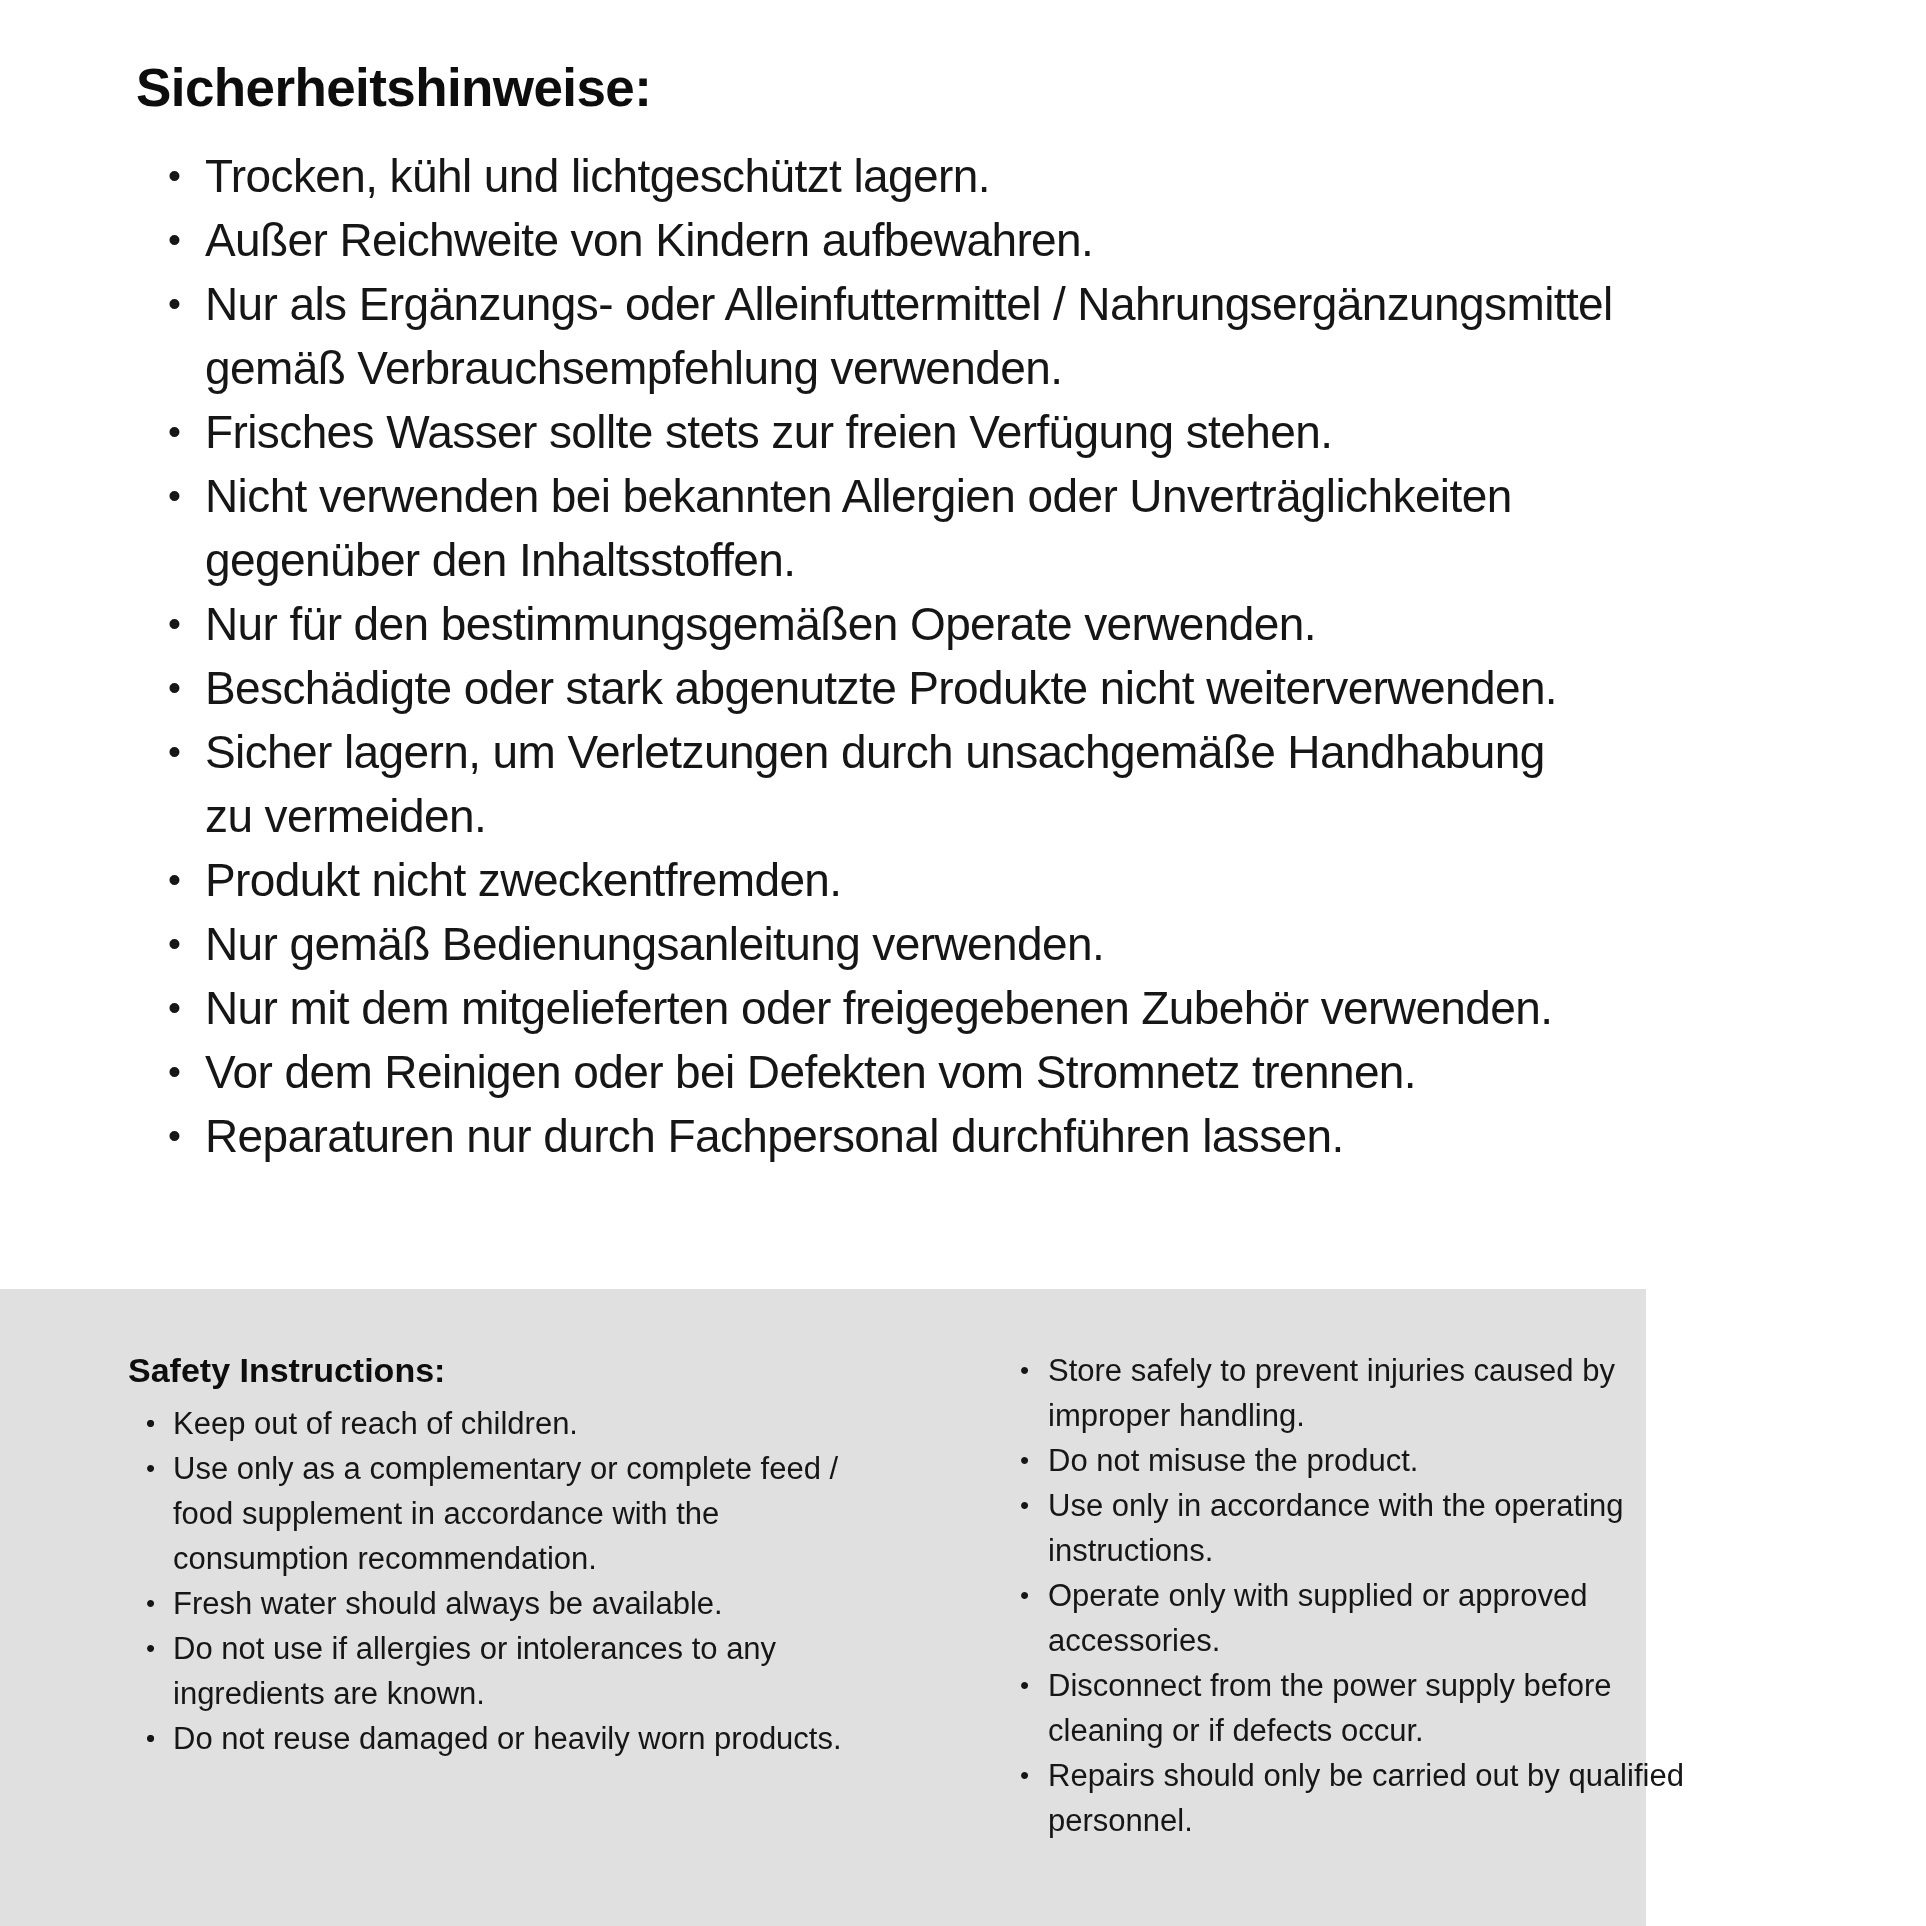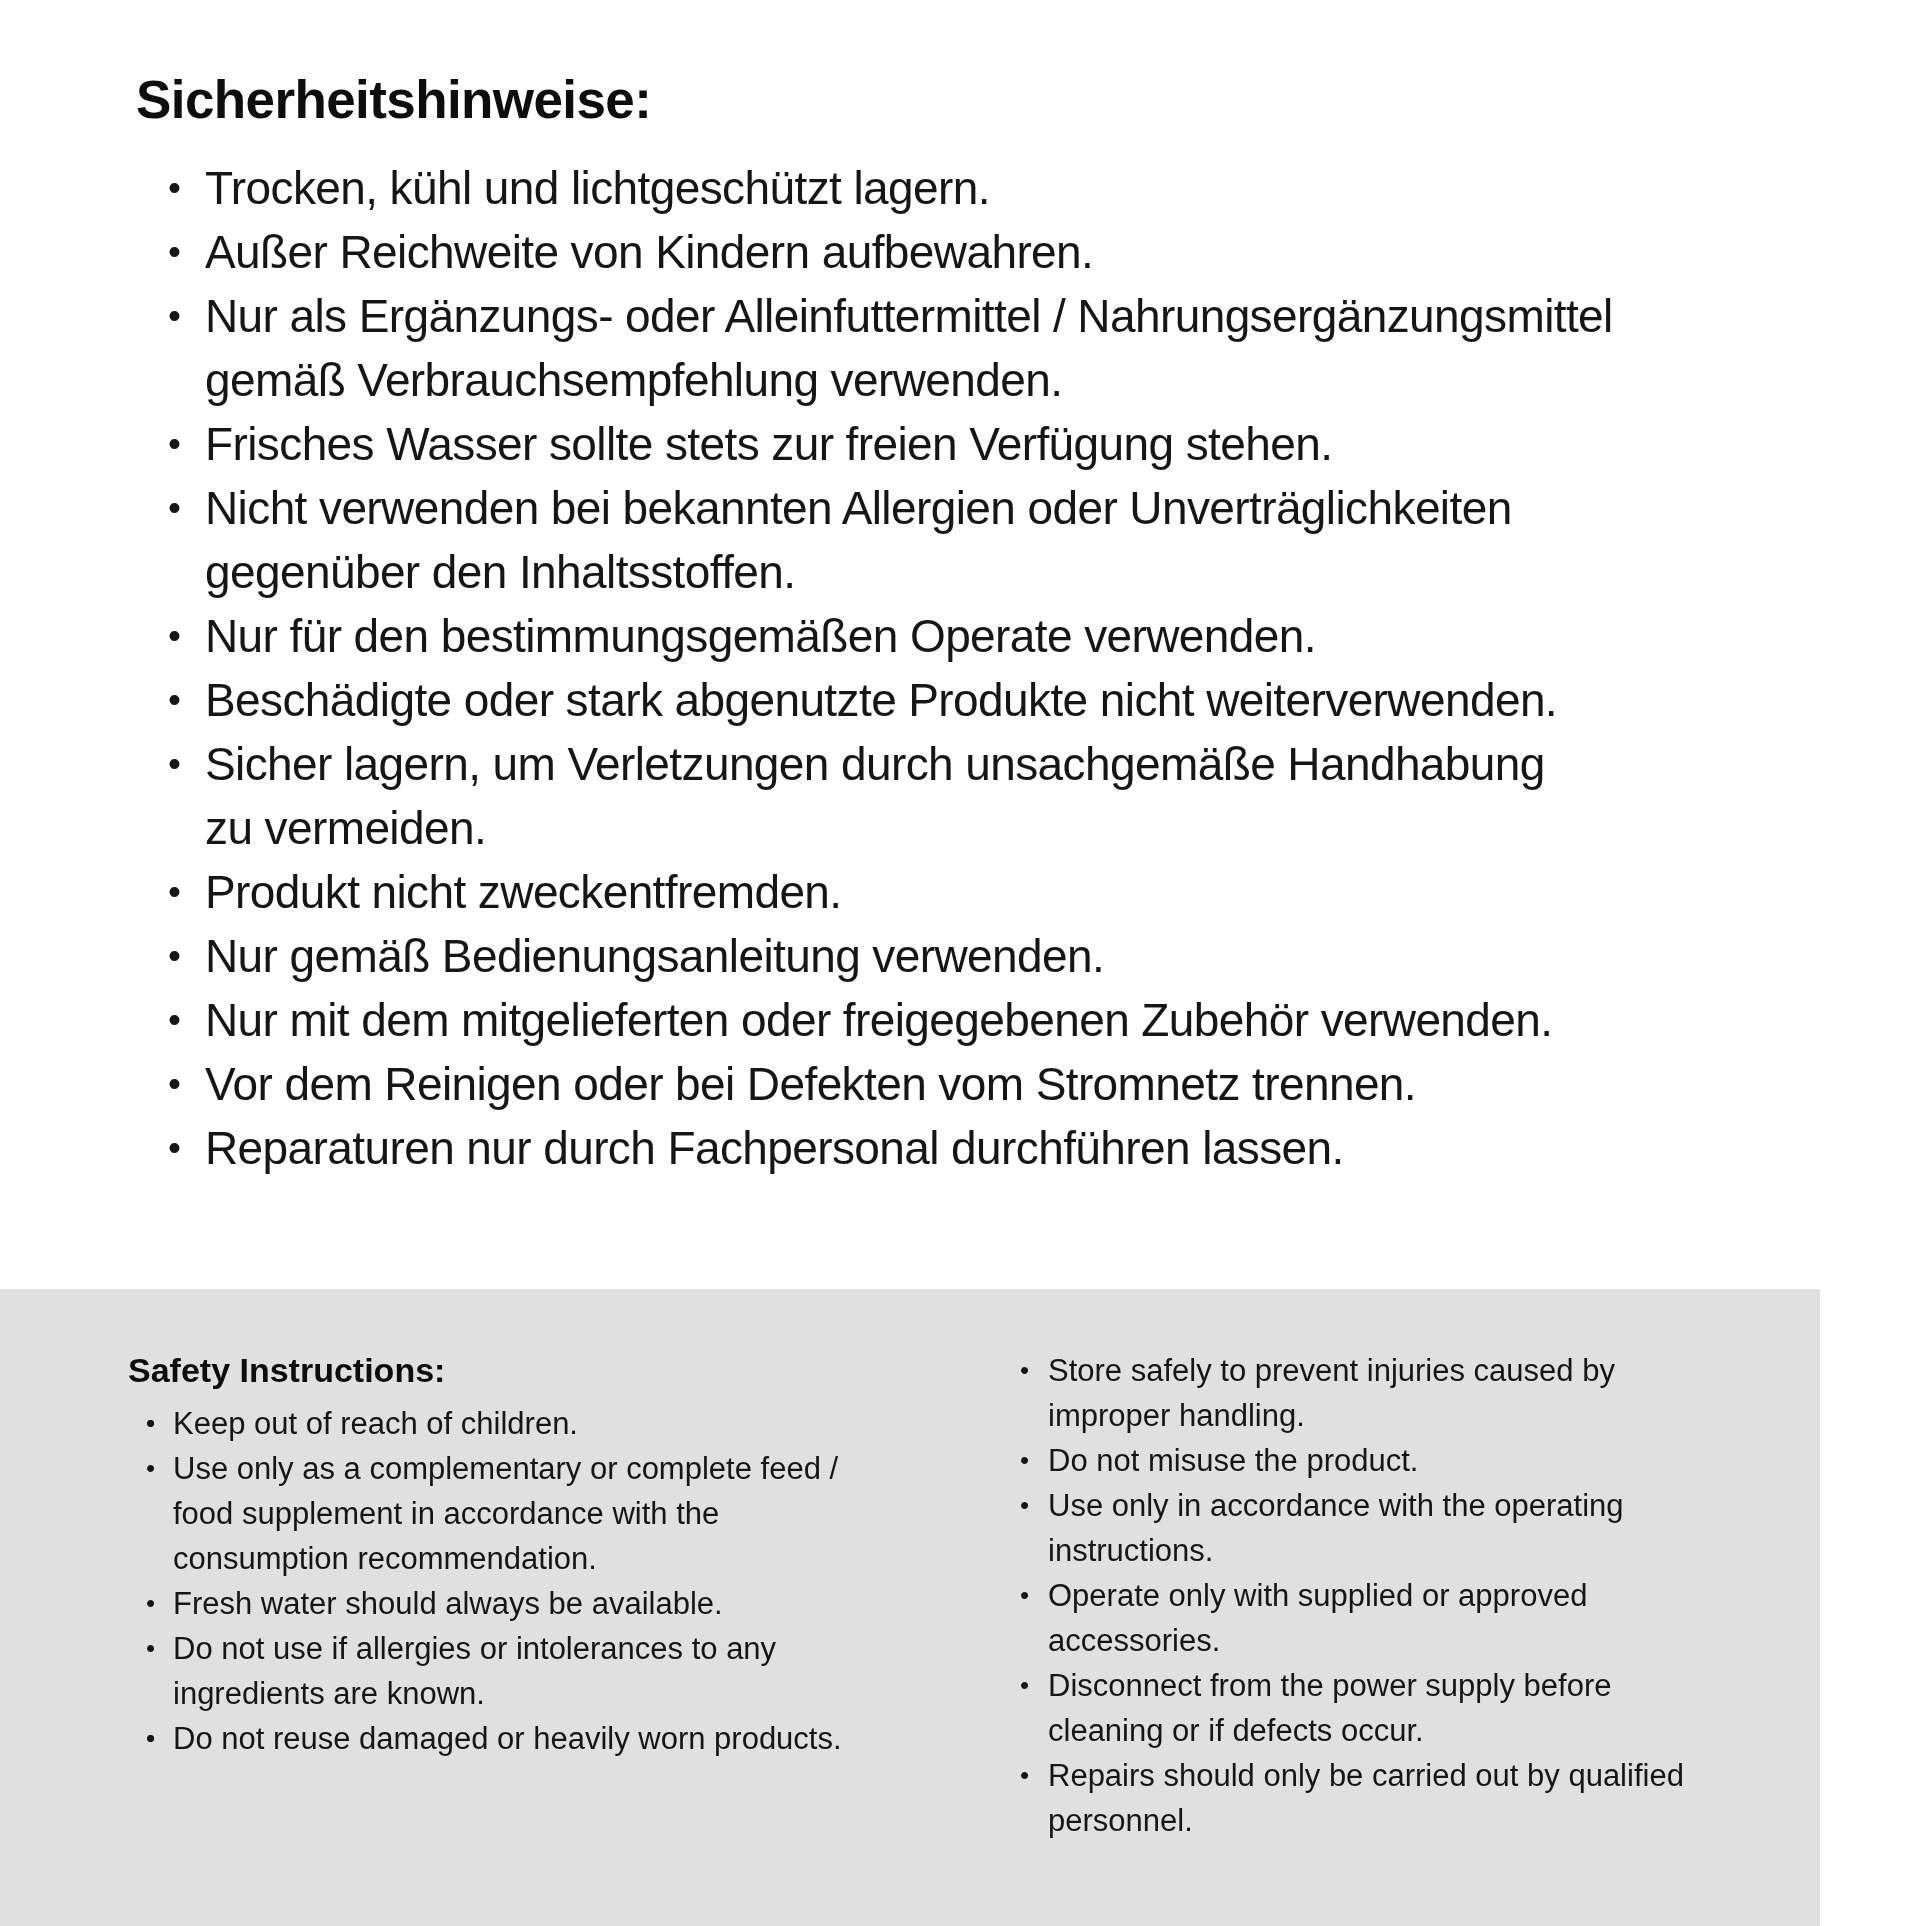--- a/index.html
+++ b/index.html
@@ -9,21 +9,21 @@
     height: 1926px;
     background: #ffffff;
     overflow: hidden;
     font-family: "Liberation Sans", "DejaVu Sans", sans-serif;
     color: #161616;
   }
 
   
   .de-section {
     position: absolute;
-    left: 0; top: 12px;
+    left: 0; top: 0;
     width: 1926px;
     height: 1289px;
     background: #ffffff;
     box-sizing: border-box;
     padding: 56px 26px 0 136px;
   }
   .de-heading {
     margin: 0;
     font-size: 53px;
     line-height: 64px;
@@ -49,21 +49,21 @@
     left: 32px;
     top: 0;
     font-size: 37px;
     line-height: 64px;
   }
 
   
   .en-section {
     position: absolute;
     left: 0; top: 1289px;
-    width: 1820px;
+    width: 1646px;
     height: 637px;
     background: #e0e0e0;
   }
   .en-col {
     position: absolute;
     top: 59px;
     box-sizing: border-box;
   }
   .en-col-left  { left: 128px;  width: 873px; }
   .en-col-right { left: 998px; width: 912px; }

